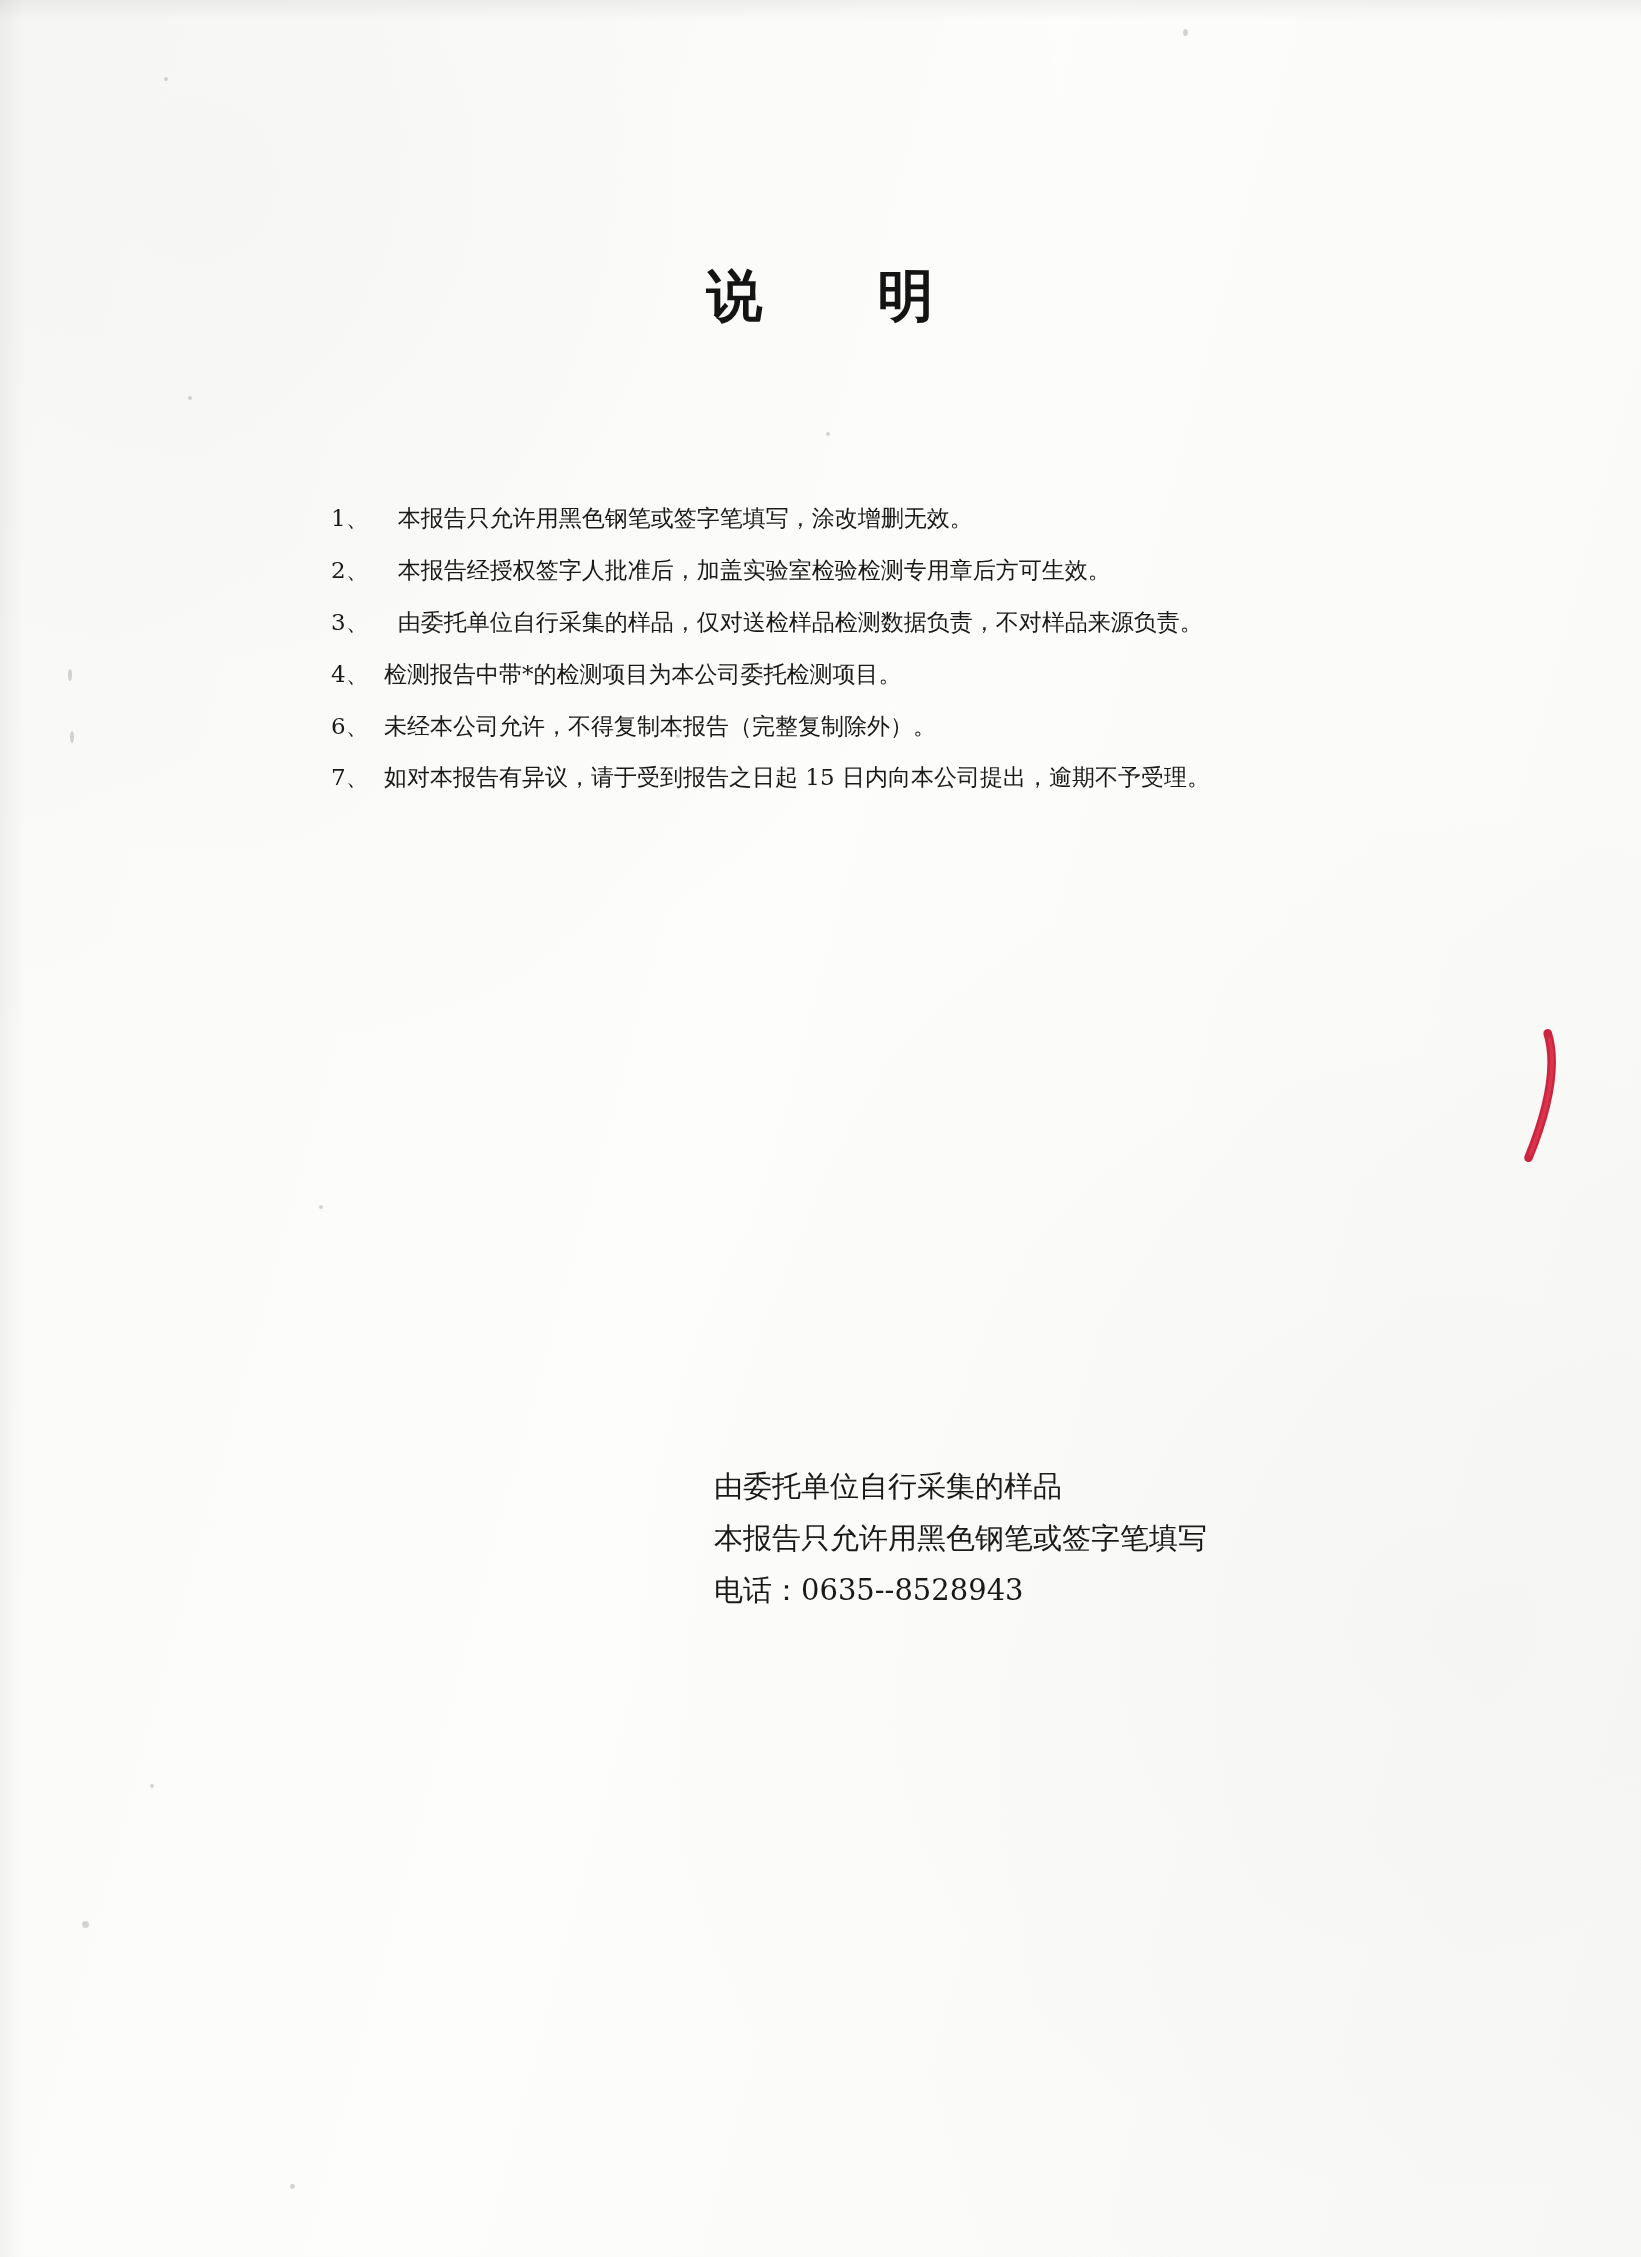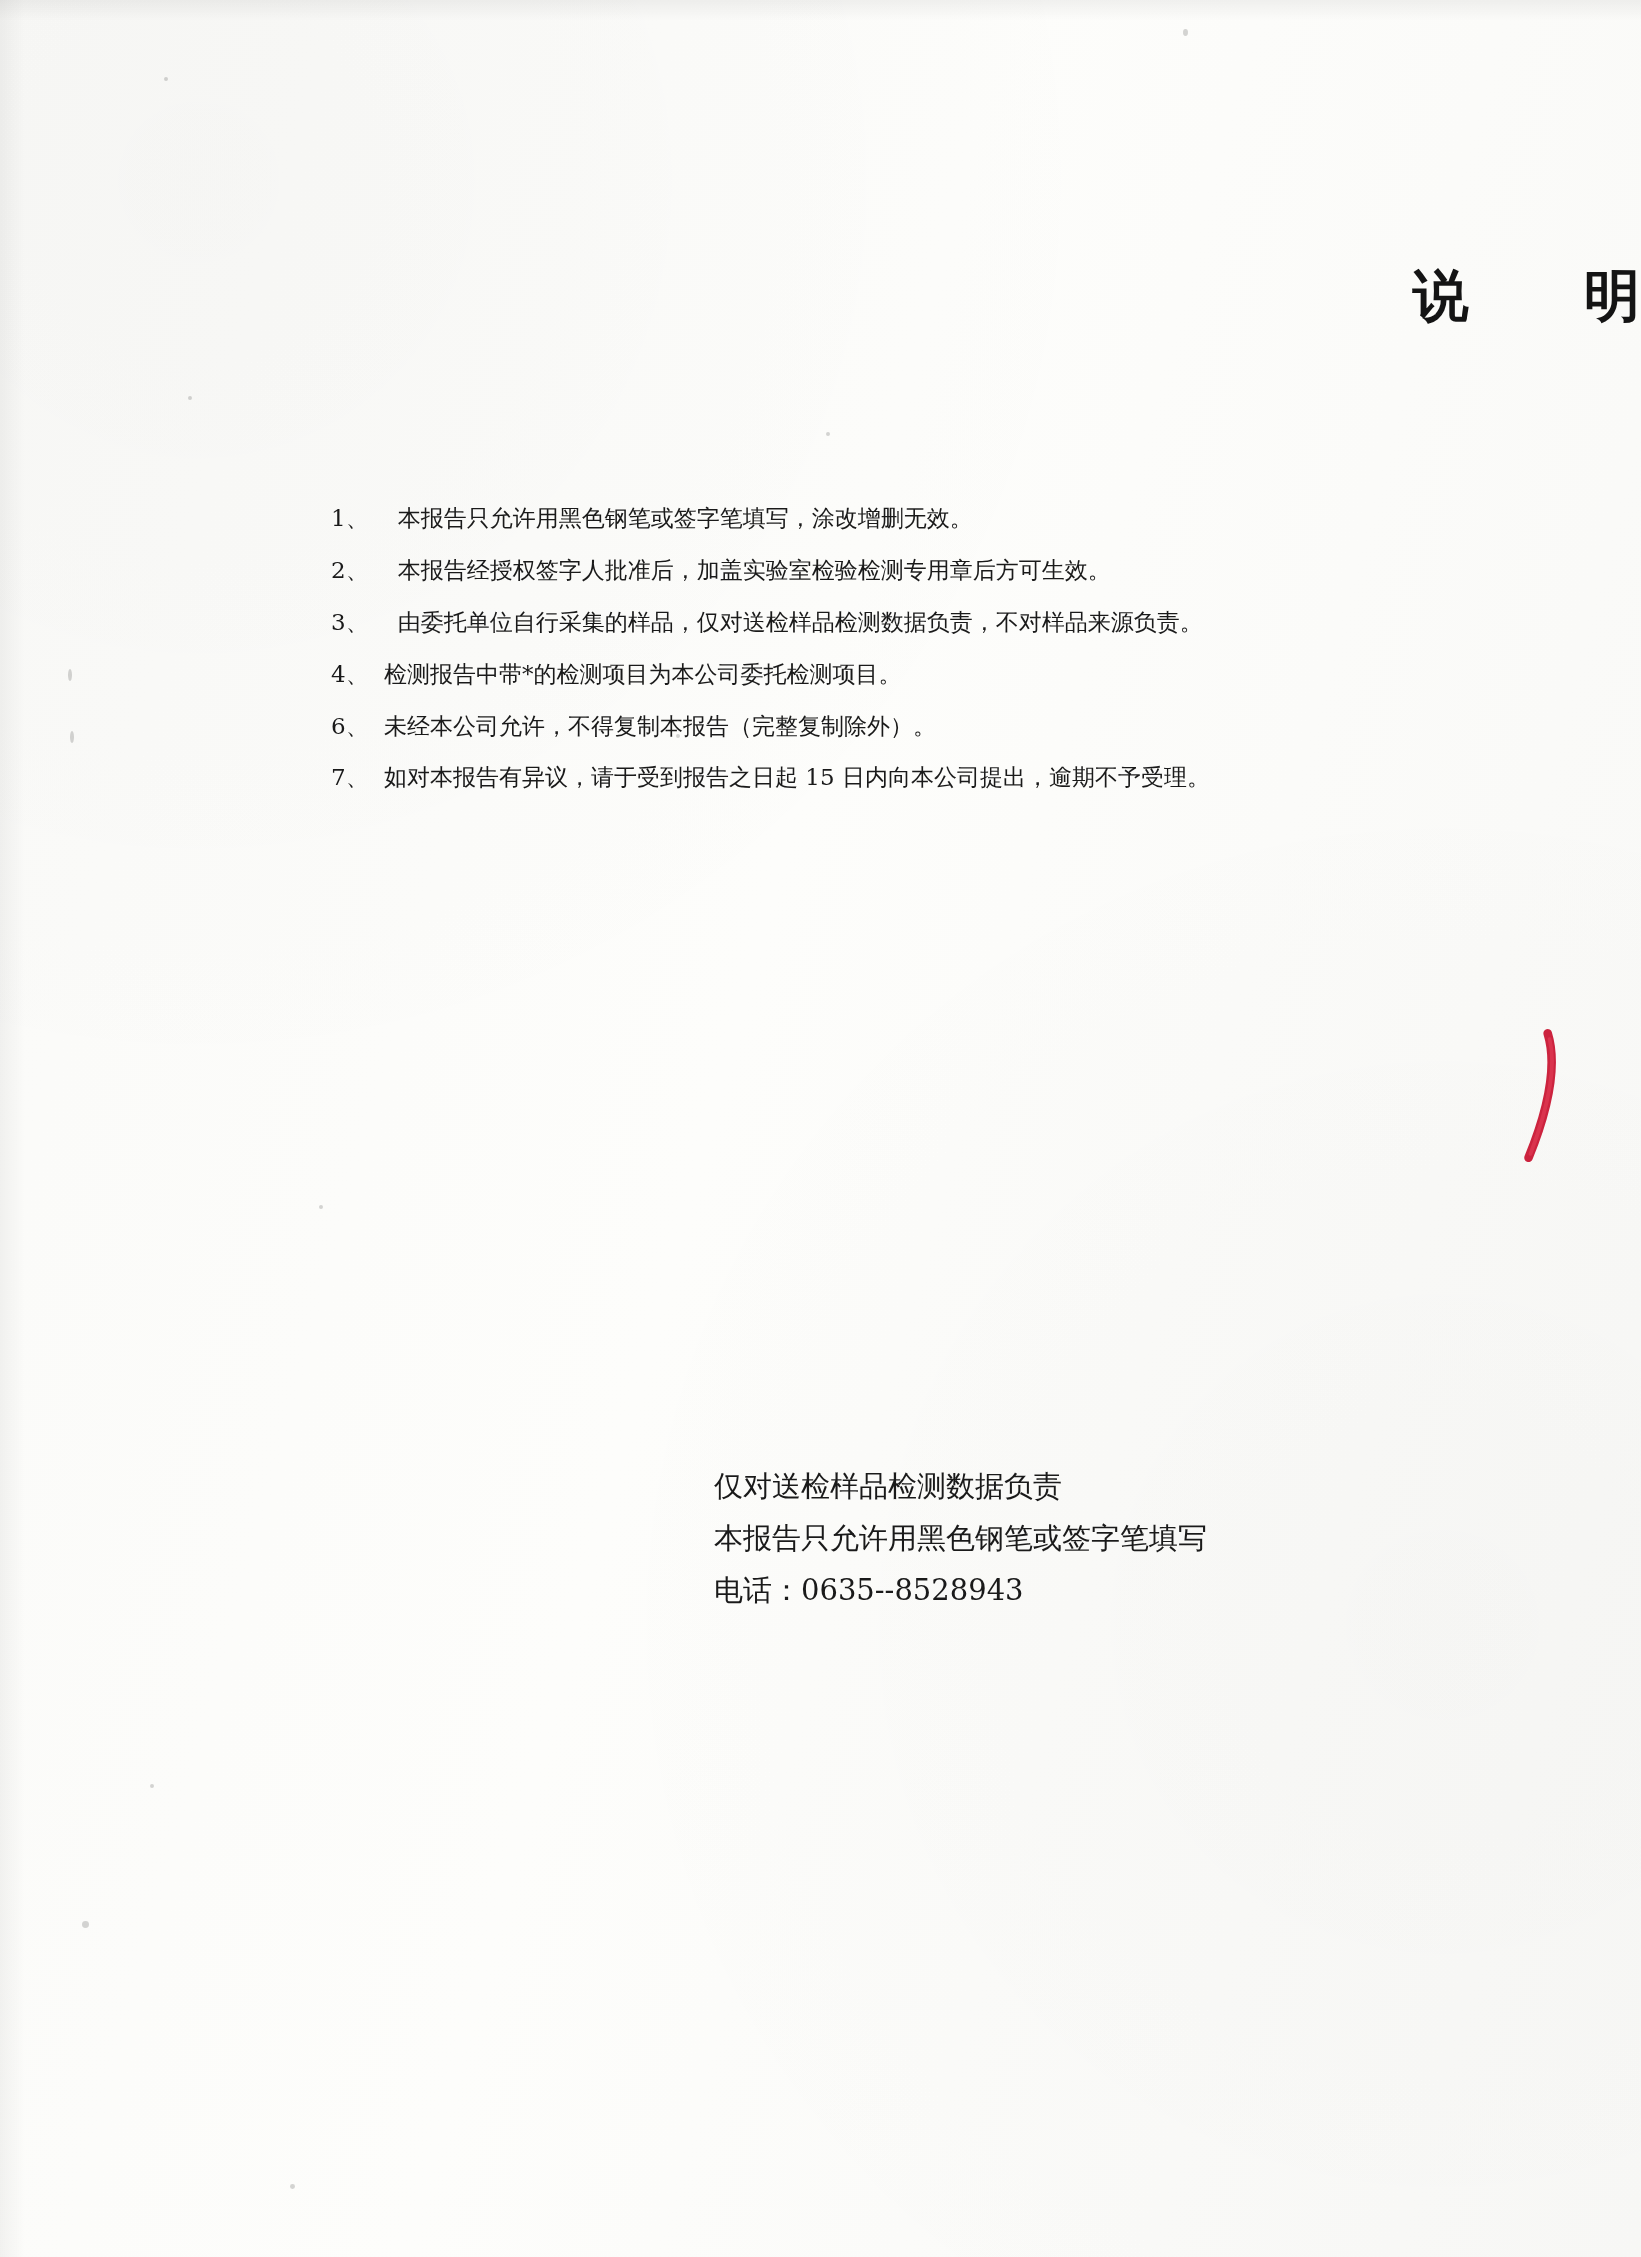--- a/index.html
+++ b/index.html
@@ -45,21 +45,21 @@
     height: 21px;
     background: linear-gradient(to bottom, rgba(0,0,0,0.05), rgba(0,0,0,0));
     pointer-events: none;
   }
 
   .doc-title {
     position: absolute;
     top: 259px;
     left: 0;
     width: 100%;
-    text-align: right;
+    text-align: center;
     font-size: 56px;
     font-weight: 700;
     letter-spacing: 0.02em;
     color: #141414;
     font-family: "DejaVu Serif", "Liberation Serif", serif;
   }
   .doc-title .gap {
     display: inline-block;
     width: 114px;
   }
@@ -168,18 +168,18 @@
       <span class="num">7、</span><span class="sp-sm"></span><span class="txt">如对本报告有异议，请于受到报告之日起 15 日内向本公司提出，逾期不予受理。</span>
     </p>
   </div>
 
   <svg class="red-mark" viewBox="0 0 46 140" xmlns="http://www.w3.org/2000/svg">
     <path d="M30 4 C 38 30, 36 70, 10 134" stroke="#c8102e" stroke-width="9" fill="none" stroke-linecap="round" opacity="0.92"></path>
     <path d="M32 10 C 38 34, 34 72, 12 130" stroke="#e03a54" stroke-width="4" fill="none" stroke-linecap="round" opacity="0.7"></path>
   </svg>
 
   <div class="company-block">
-    <div>仅对送检样品检测数据负责</div>
+    <div>由委托单位自行采集的样品</div>
     <div>本报告只允许用黑色钢笔或签字笔填写</div>
     <div>电话：0635--8528943</div>
   </div>
 </div>
 
 
 </body></html>

